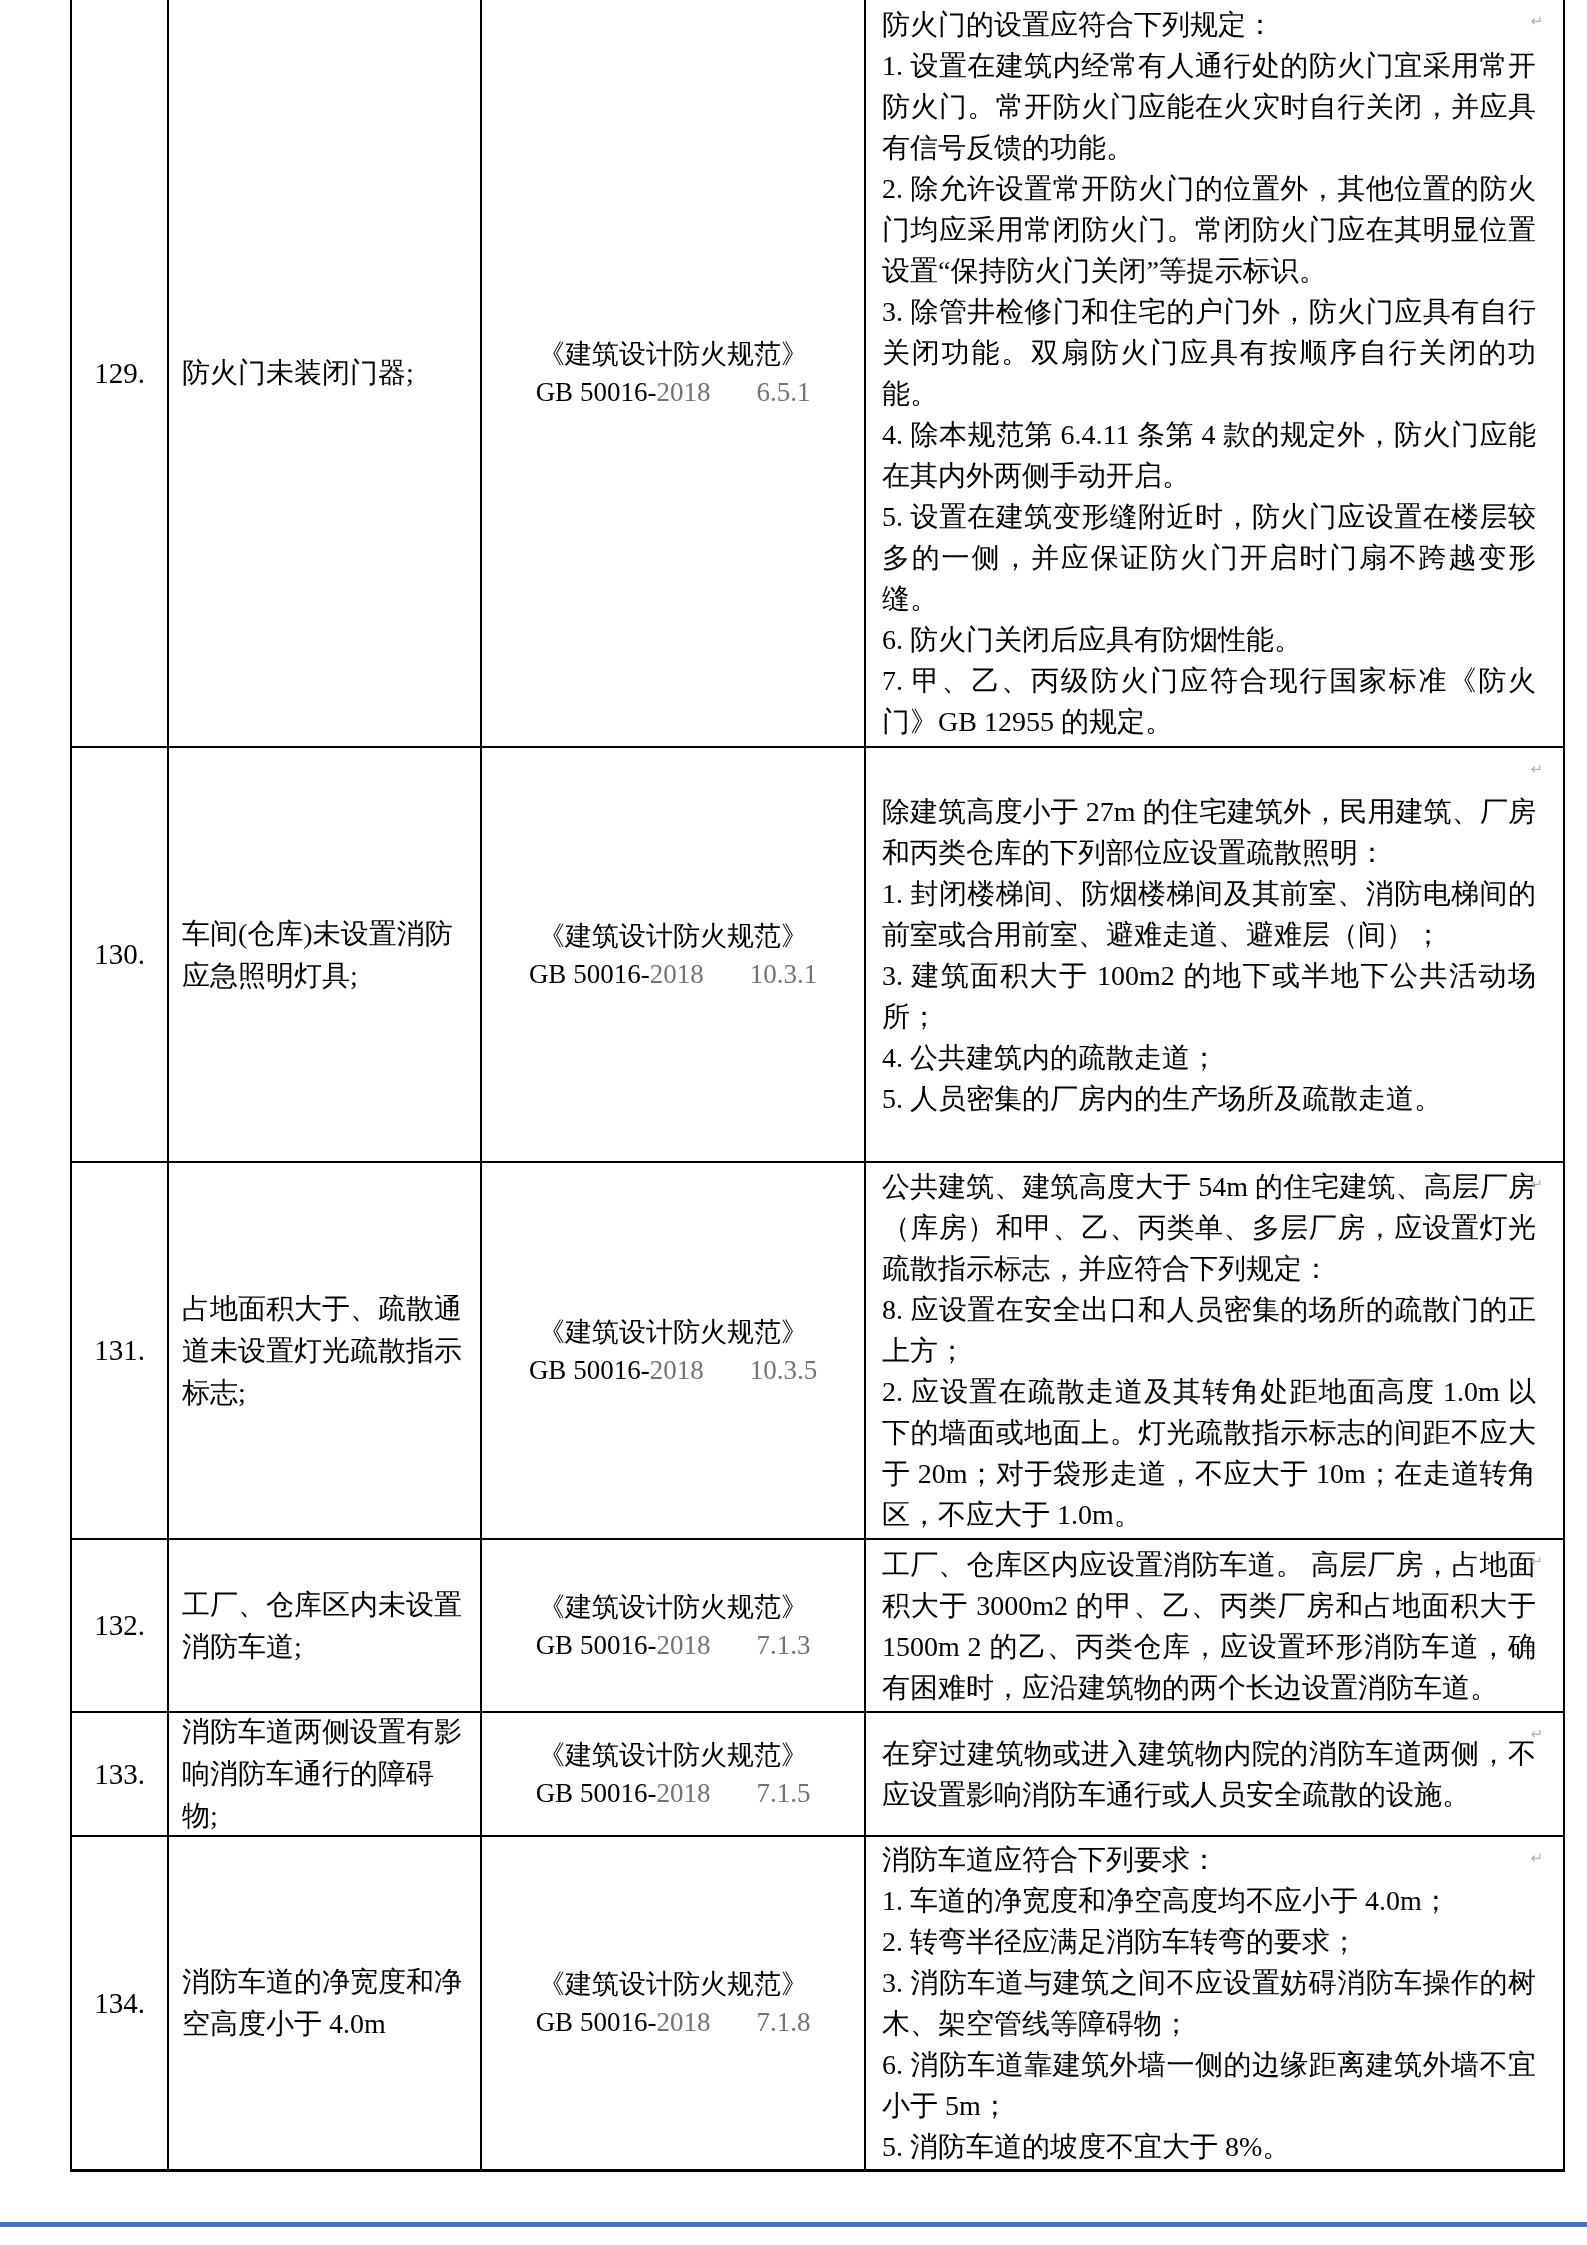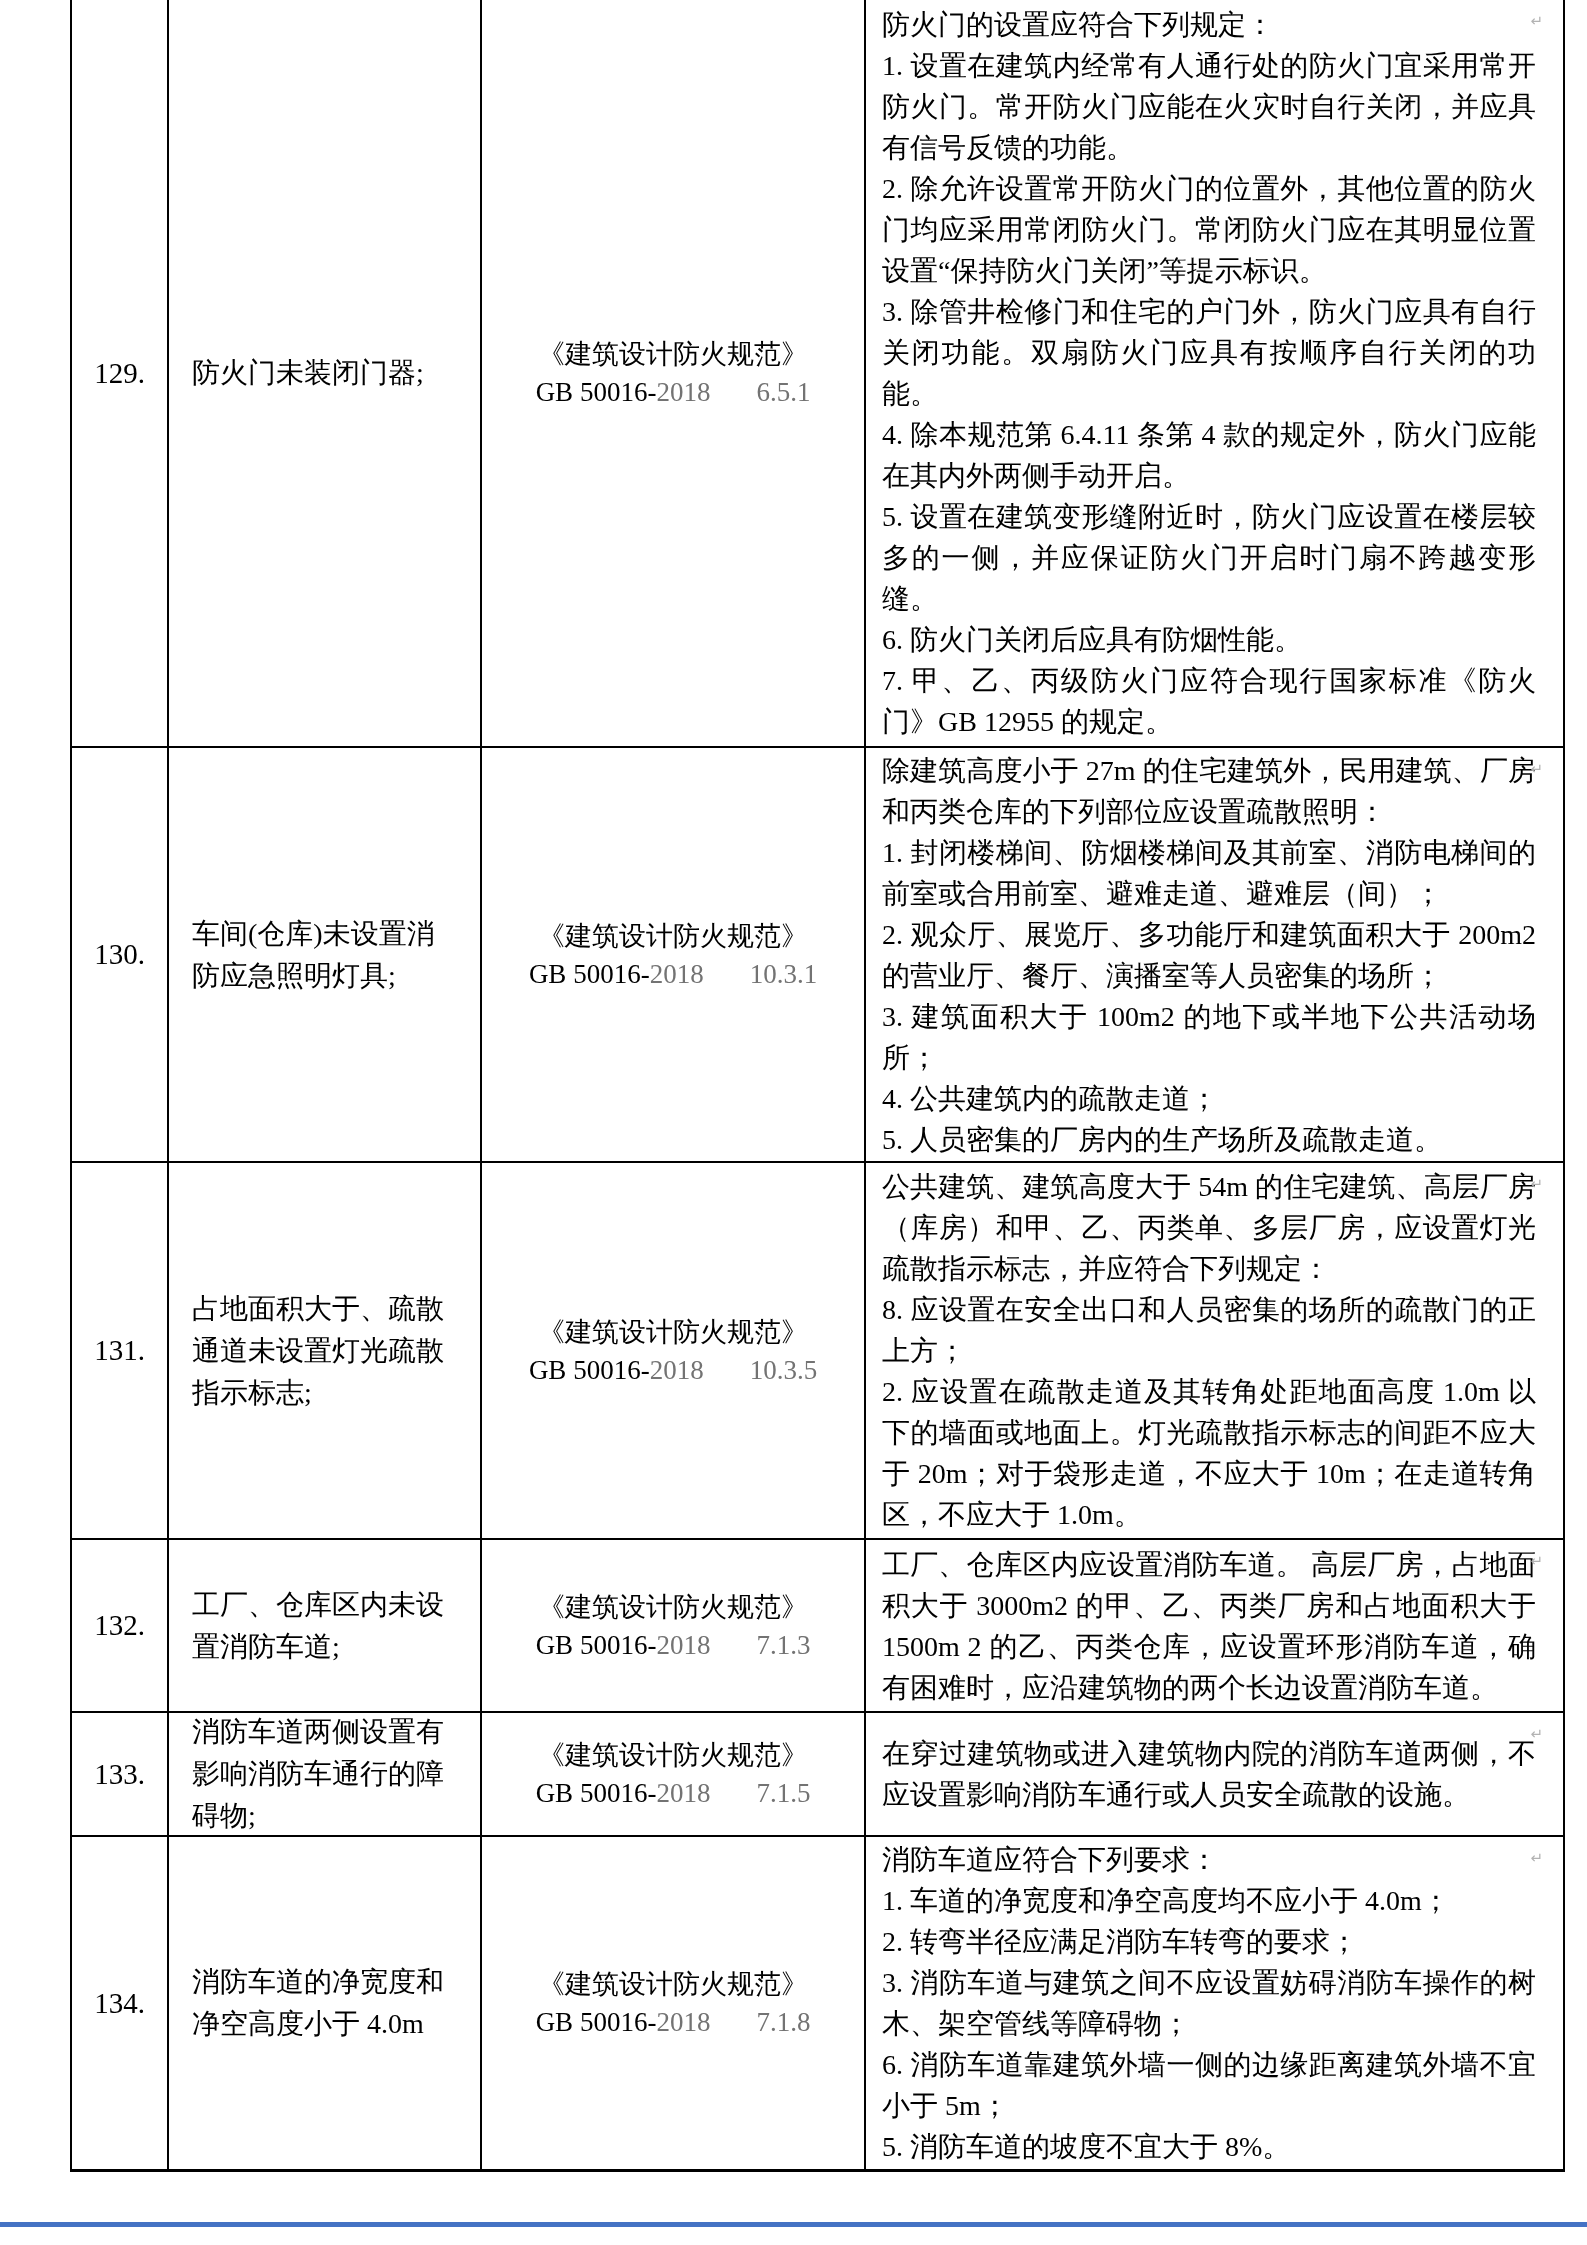--- a/index.html
+++ b/index.html
@@ -17,21 +17,21 @@
   .r:last-child{border-bottom:3px solid #000;}
   .r-129{height:748px;}
   .r-130{height:415px;}
   .r-131{height:377px;}
   .r-132{height:173px;}
   .r-133{height:124px;}
   .r-134{height:335px;}
   .c{box-sizing:border-box;display:flex;flex-direction:column;justify-content:center;text-align:right;}
   .c1{width:97px;border-right:2px solid #000;align-items:center;
       font-size:29px;}
-  .c2{width:313px;border-right:2px solid #000;padding:0 23px;
+  .c2{width:313px;border-right:2px solid #000;padding:0 13px;
       font-size:28px;line-height:42px;text-align:left;}
   .c3{width:384px;border-right:2px solid #000;align-items:center;
       font-size:27px;line-height:38px;text-align:center;padding:0 6px;}
   .c4{width:686px;padding:2px 16px;font-size:28px;line-height:41px;
       text-align:justify;}
   .para{margin:0;}
   .red{color:#737373;}
   .sec-gap{display:inline-block;width:46px;}
   .pmark{
     position:absolute;top:14px;right:20px;
@@ -78,21 +78,20 @@
     <div class="c c2">
       <span>车间(仓库)未设置消防应急照明灯具;</span>
     </div>
     <div class="c c3">
       <div>《建筑设计防火规范》</div>
       <div><span>GB 50016-</span><span class="red">2018</span><span class="sec-gap"></span><span class="red">10.3.1</span></div>
     </div>
     <div class="c c4">
         <div class="para">除建筑高度小于 27m 的住宅建筑外，民用建筑、厂房和丙类仓库的下列部位应设置疏散照明：</div>
         <div class="para">1. 封闭楼梯间、防烟楼梯间及其前室、消防电梯间的前室或合用前室、避难走道、避难层（间）；</div>
-        <div class="para">2. 观众厅、展览厅、多功能厅和建筑面积大于 200m2 的营业厅、餐厅、演播室等人员密集的场所；</div>
         <div class="para">3. 建筑面积大于 100m2 的地下或半地下公共活动场所；</div>
         <div class="para">4. 公共建筑内的疏散走道；</div>
         <div class="para">5. 人员密集的厂房内的生产场所及疏散走道。</div>
       </div>
     <span class="pmark">↵</span>
   </div>
 
   <div class="r r-131">
     <div class="c c1">
       <span>131.</span>

